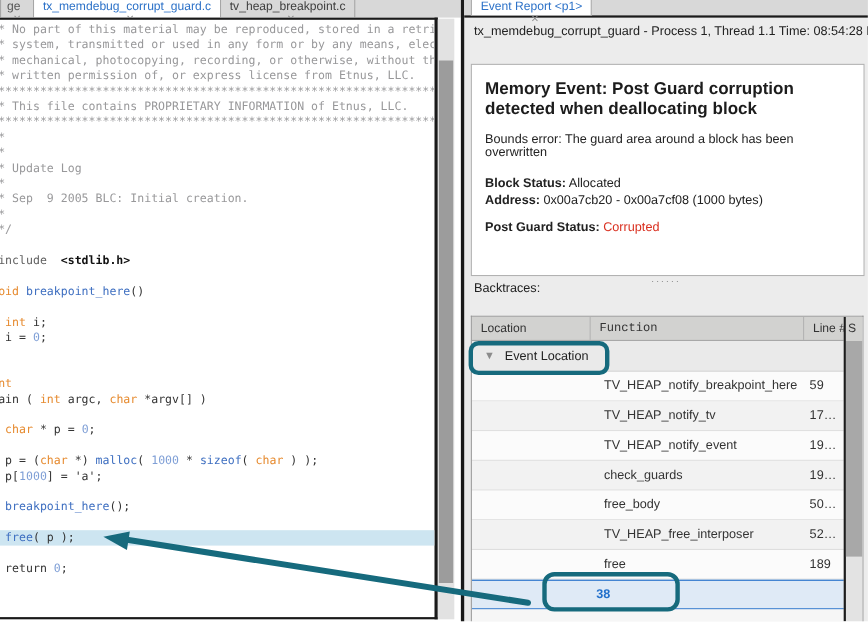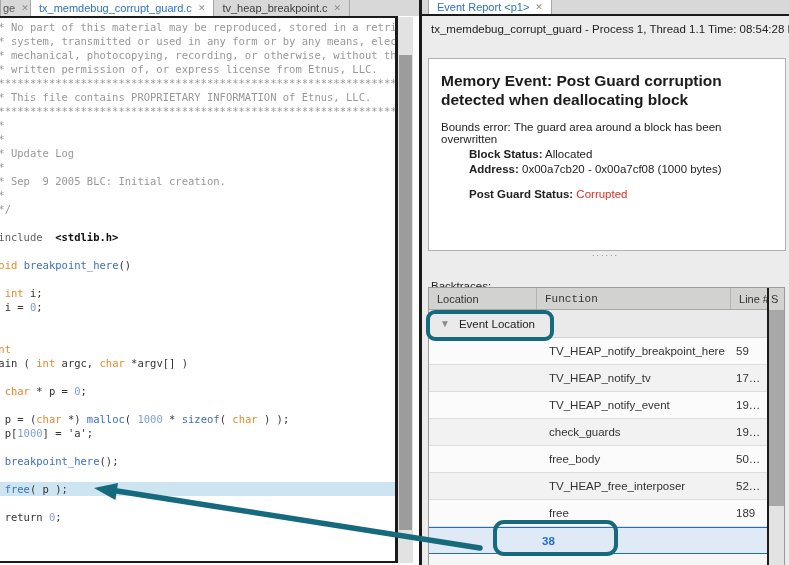--- a/index.html
+++ b/index.html
@@ -12,20 +12,21 @@
   
   #left-tabbar {
     position: absolute; left: 0; top: 0; width: 419px; height: 16px;
     background: #d8d8d8; display: flex; align-items: stretch;
     font-size: 11px; overflow: hidden;
   }
   .tab {
     display: flex; align-items: center; padding: 0 8px;
     border-right: 1px solid #a6a6a6; color: #3d3d3d; white-space: nowrap;
     cursor: pointer;
+    flex-direction: column;
   }
   .tab.partial { width: 31px; overflow: hidden; padding-left: 2px; color: #555; border-left:1px solid #a6a6a6; }
   .tab.active { background: #ffffff; color: #2d72c8; }
   .tab .x { color: #8f8f8f; margin-left: 6px; font-size: 9px; }
 
   #left-code {
     position: absolute; left: 0; top: 16px; width: 398px; height: 547px;
     background: #fff; overflow: hidden; padding-top: 2px;
     border-top: 2px solid #1a1a1a; border-right: 3px solid #1a1a1a; border-bottom: 2px solid #1a1a1a;
   }
@@ -67,30 +68,30 @@
     padding: 5px 0 0 9px; font-size: 11.5px; color: #222; white-space: nowrap;
   }
   #event-card {
     position: absolute; left: 6px; top: 58px; width: 358px; height: 193px;
     background: #fff; border: 1px solid #b2b2b2; padding: 10px 12px; overflow: hidden;
   }
   #event-card h1 {
     font-size: 15.5px; line-height: 19px; font-weight: bold; color: #1c1c1c;
     margin: 2px 0 12px 0;
   }
-  #event-card .summary { font-size: 11.5px; color: #222; margin-bottom: 2px; }
+  #event-card .summary { font-size: 11.5px; color: #222; margin-bottom: 15px; }
   .sec { margin-bottom: 11px; font-size: 11.5px; line-height: 14.5px; color: #222; }
-  .sec .lbl { font-weight: bold; margin-left: 28px; }
+  .sec .lbl { font-weight: bold; }
   .sec .val.red { color: #d92f1f; }
 
   #splitter-dots {
     position: absolute; left: 0; top: 249px; width: 100%; text-align: center;
     color: #8a8a8a; font-size: 9px; letter-spacing: 2px; line-height: 9px;
   }
-  #bt-label { position: absolute; left: 9px; top: 280px; font-size: 11.5px; color: #222; }
+  #bt-label { position: absolute; left: 9px; top: 256px; font-size: 11.5px; color: #222; }
 
   #bt-table {
     position: absolute; left: 6px; top: 287px; width: 357px; height: 278px;
     background: #fbfbfb; border: 1px solid #9a9a9a; border-bottom: none; overflow: hidden;
   }
   #table-head { display: flex; height: 22px; background: #d2d2d0; border-bottom: 1px solid #a8a8a8; }
   .hcell { font-size: 11px; color: #333; padding: 5px 0 0 8px; border-right: 1px solid #b4b4b4; overflow: hidden; white-space: nowrap; }
   .h0 { width: 108px; } .h1 { width: 194px; font-family: Liberation Mono, monospace; } .h2 { width: 38px; padding-left: 5px; border-right: none; text-align: right; }
   #group-row {
     height: 28px; display: flex; align-items: center; background: #eaeaea;

